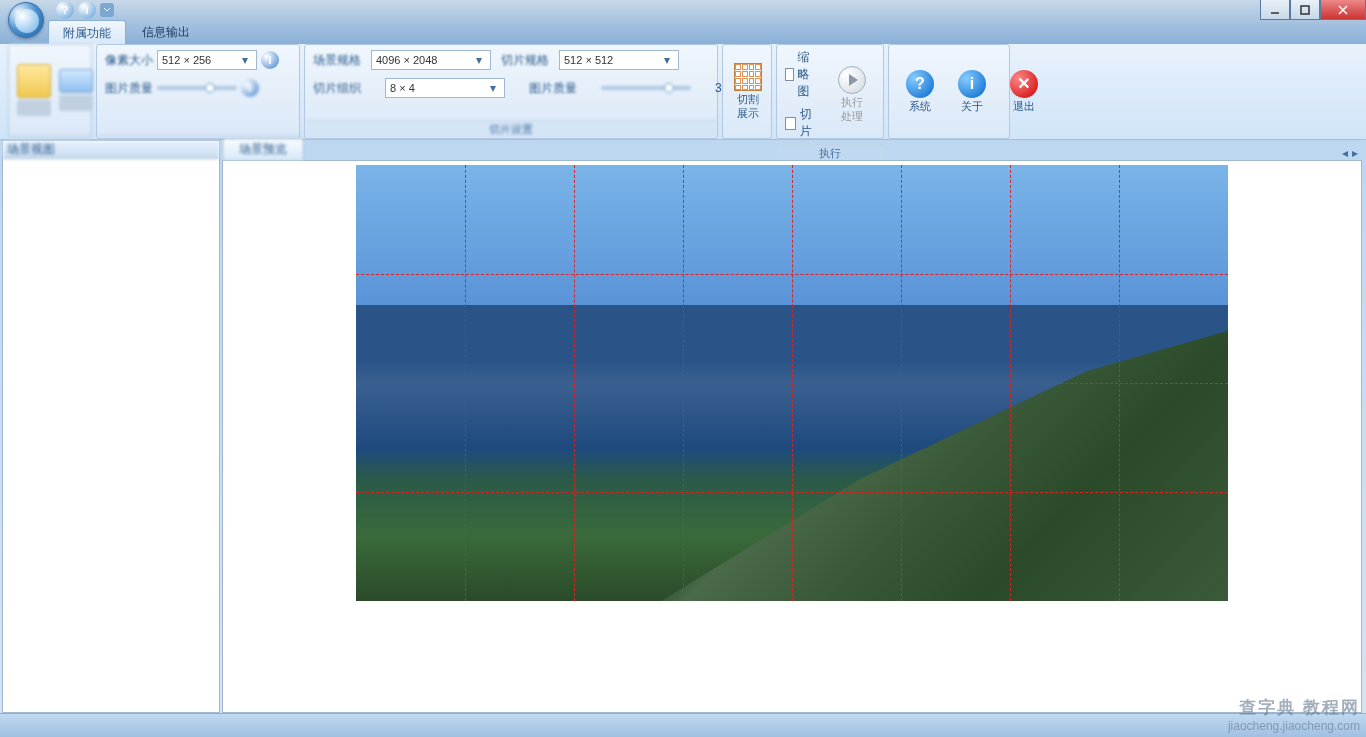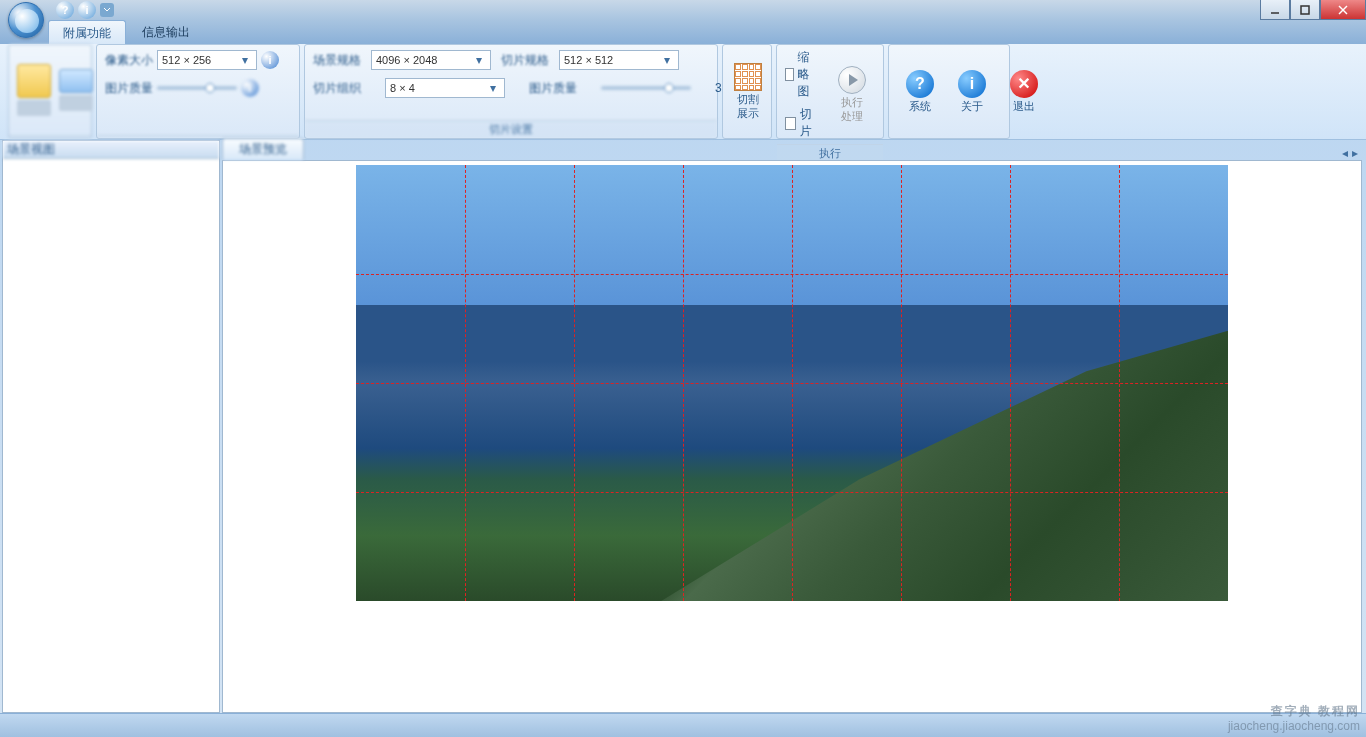--- a/index.html
+++ b/index.html
@@ -77,21 +77,21 @@
 .grid-line-v { position: absolute; top: 0; bottom: 0; border-left: 1px dashed #dd2222; }
 
 .output-panel { height: 100px; display: flex; flex-direction: column; margin-top: 2px; }
 .output-header { height: 18px; background: linear-gradient(to bottom, #e8f0fc, #c8dcf0); border: 1px solid #a0b8d0; display: flex; align-items: center; justify-content: space-between; padding: 0 6px; color: #2a5a8a; }
 .pin-icon { cursor: pointer; }
 .output-body { flex: 1; background: #fff; border: 1px solid #a0b8d0; border-top: none; }
 
 .status-bar { position: absolute; bottom: 0; left: 0; right: 0; height: 24px; background: linear-gradient(to bottom, #c0d8f0, #a0c0e0); border-top: 1px solid #8ab0d8; }
 
 .watermark { position: absolute; right: 6px; bottom: 4px; color: rgba(100,120,140,0.6); font-size: 11px; text-align: right; line-height: 1.2; }
-.watermark .big { font-size: 12px; font-weight: bold; letter-spacing: 2px; }
+.watermark .big { font-size: 17px; font-weight: bold; letter-spacing: 2px; }
 
 .blurred { filter: blur(1.5px); }
 </style>
 </head>
 <body>
 
 <div class="window-controls">
   <div class="win-btn">
       <svg viewBox="0 0 12 12">
         <line x1="2" y1="9" x2="10" y2="9" stroke="#333" stroke-width="1.5"></line>

